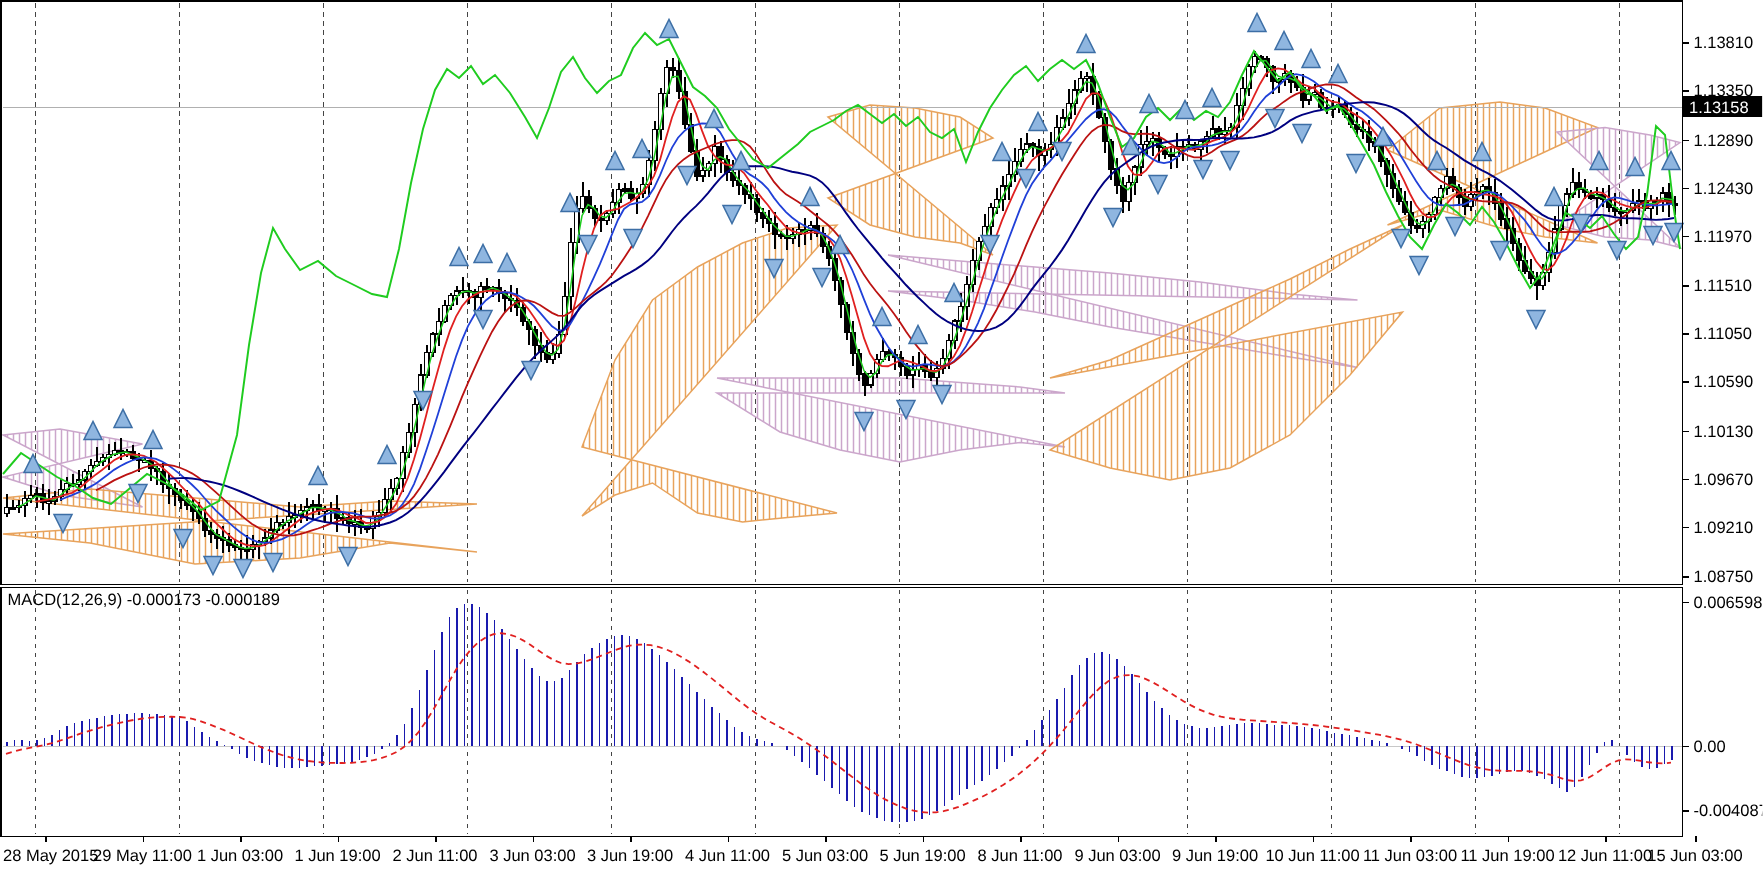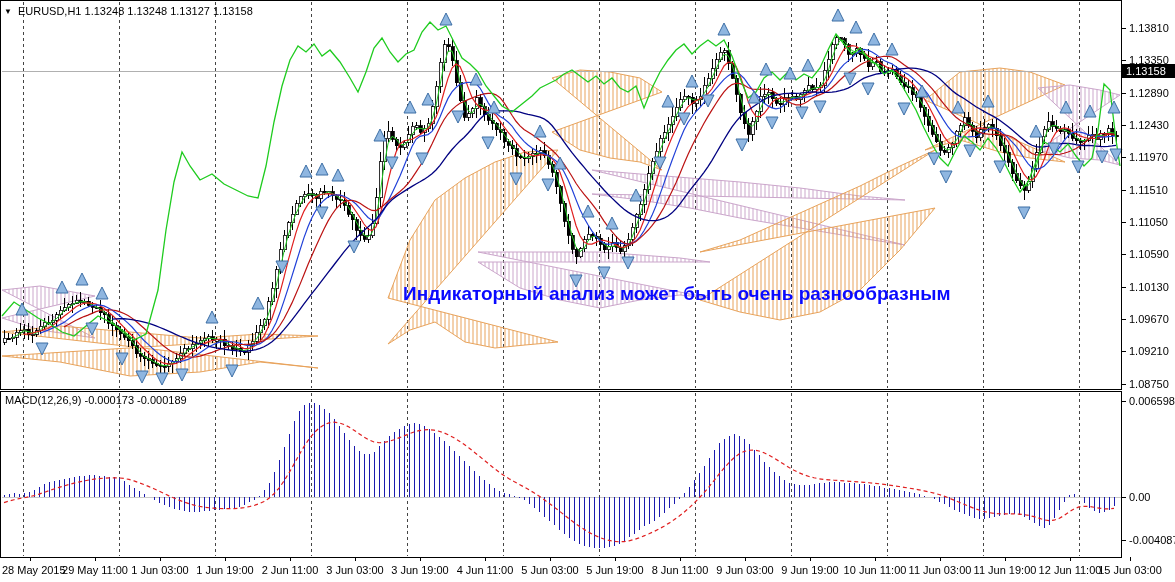--- a/index.html
+++ b/index.html
@@ -996,20 +996,16 @@
       <line x1="940.5" y1="557" x2="940.5" y2="561" stroke="#000" stroke-width="1" shape-rendering="crispEdges"></line>
       <text x="940" y="574" font-size="11" font-family="&quot;Liberation Sans&quot;,sans-serif" fill="#000" text-anchor="middle">11 Jun 03:00</text>
       <line x1="1005.5" y1="557" x2="1005.5" y2="561" stroke="#000" stroke-width="1" shape-rendering="crispEdges"></line>
       <text x="1005" y="574" font-size="11" font-family="&quot;Liberation Sans&quot;,sans-serif" fill="#000" text-anchor="middle">11 Jun 19:00</text>
       <line x1="1070.5" y1="557" x2="1070.5" y2="561" stroke="#000" stroke-width="1" shape-rendering="crispEdges"></line>
       <text x="1070" y="574" font-size="11" font-family="&quot;Liberation Sans&quot;,sans-serif" fill="#000" text-anchor="middle">12 Jun 11:00</text>
       <line x1="1130.5" y1="557" x2="1130.5" y2="561" stroke="#000" stroke-width="1" shape-rendering="crispEdges"></line>
       <text x="1130" y="574" font-size="11" font-family="&quot;Liberation Sans&quot;,sans-serif" fill="#000" text-anchor="middle">15 Jun 03:00</text>
     </svg>
 
-  <div class="ovl" id="symline">
-    <span class="tri">▼</span><span>EURUSD,H1  1.13248 1.13248 1.13127 1.13158</span>
-  </div>
 
   <div class="ovl" id="macdlab">MACD(12,26,9) -0.000173 -0.000189</div>
 
-  <div class="ovl" id="annot">Индикаторный анализ может быть очень разнообразным</div>
 </div>
 
 </body></html>

